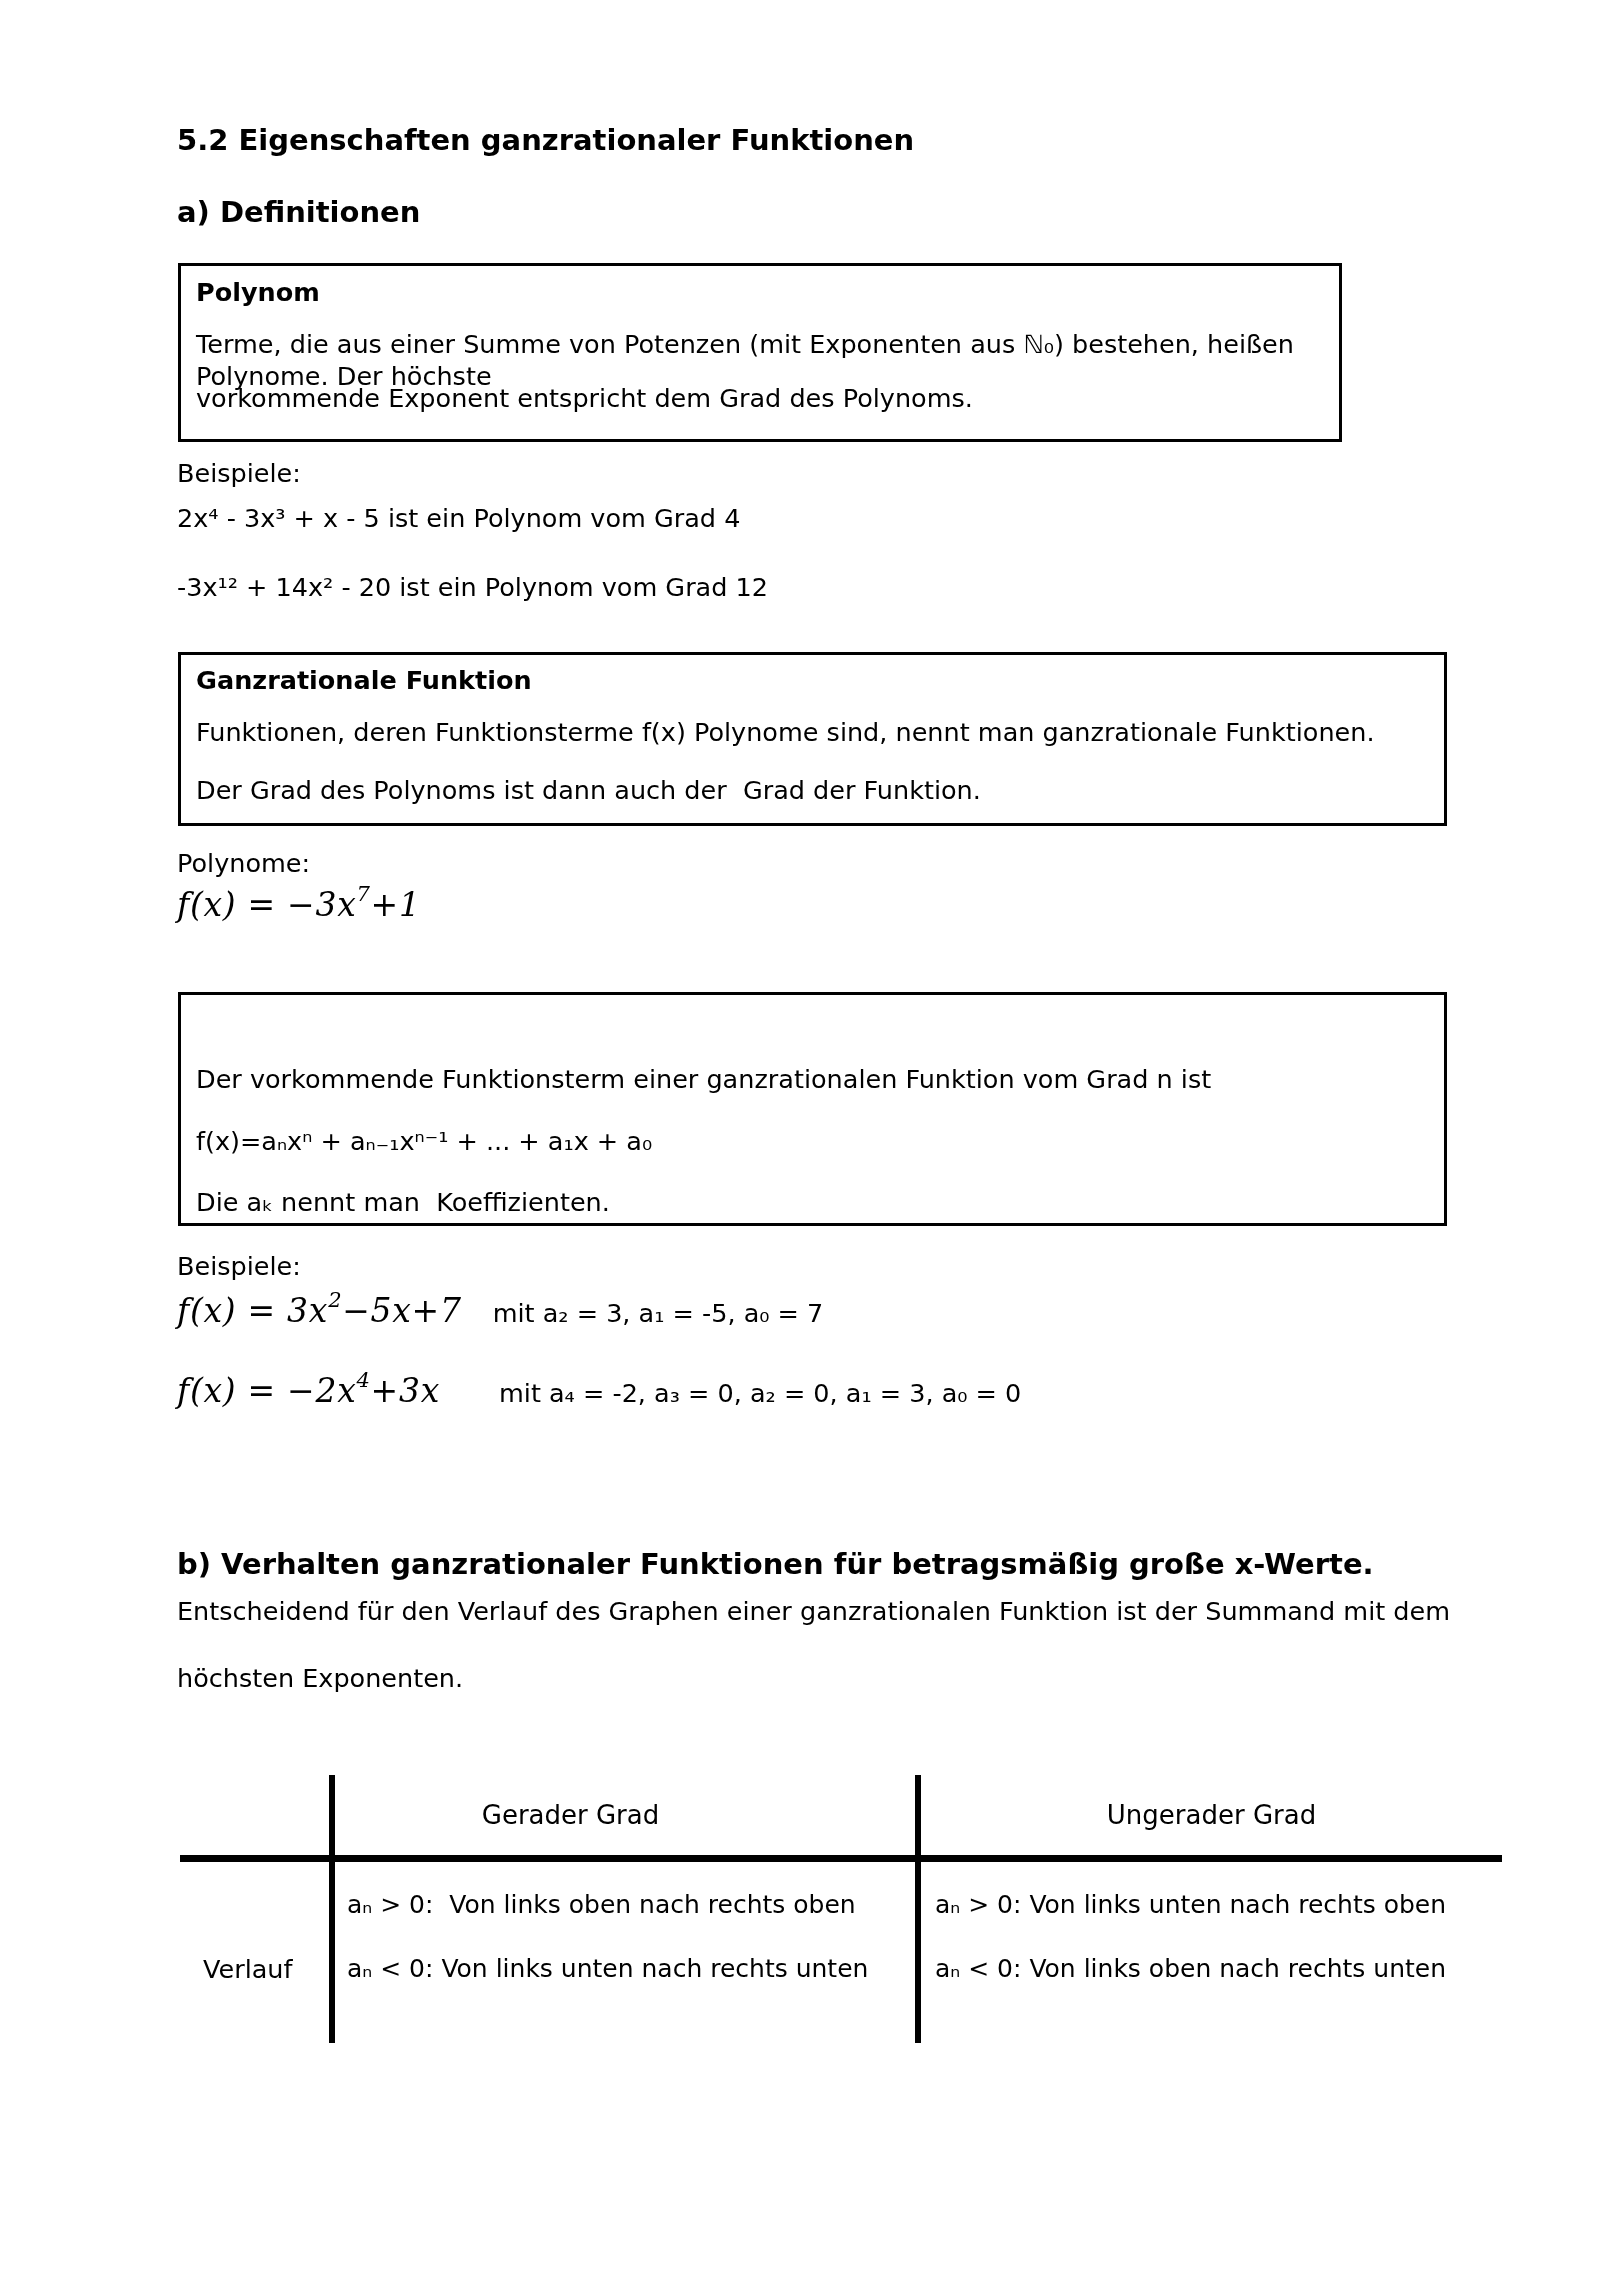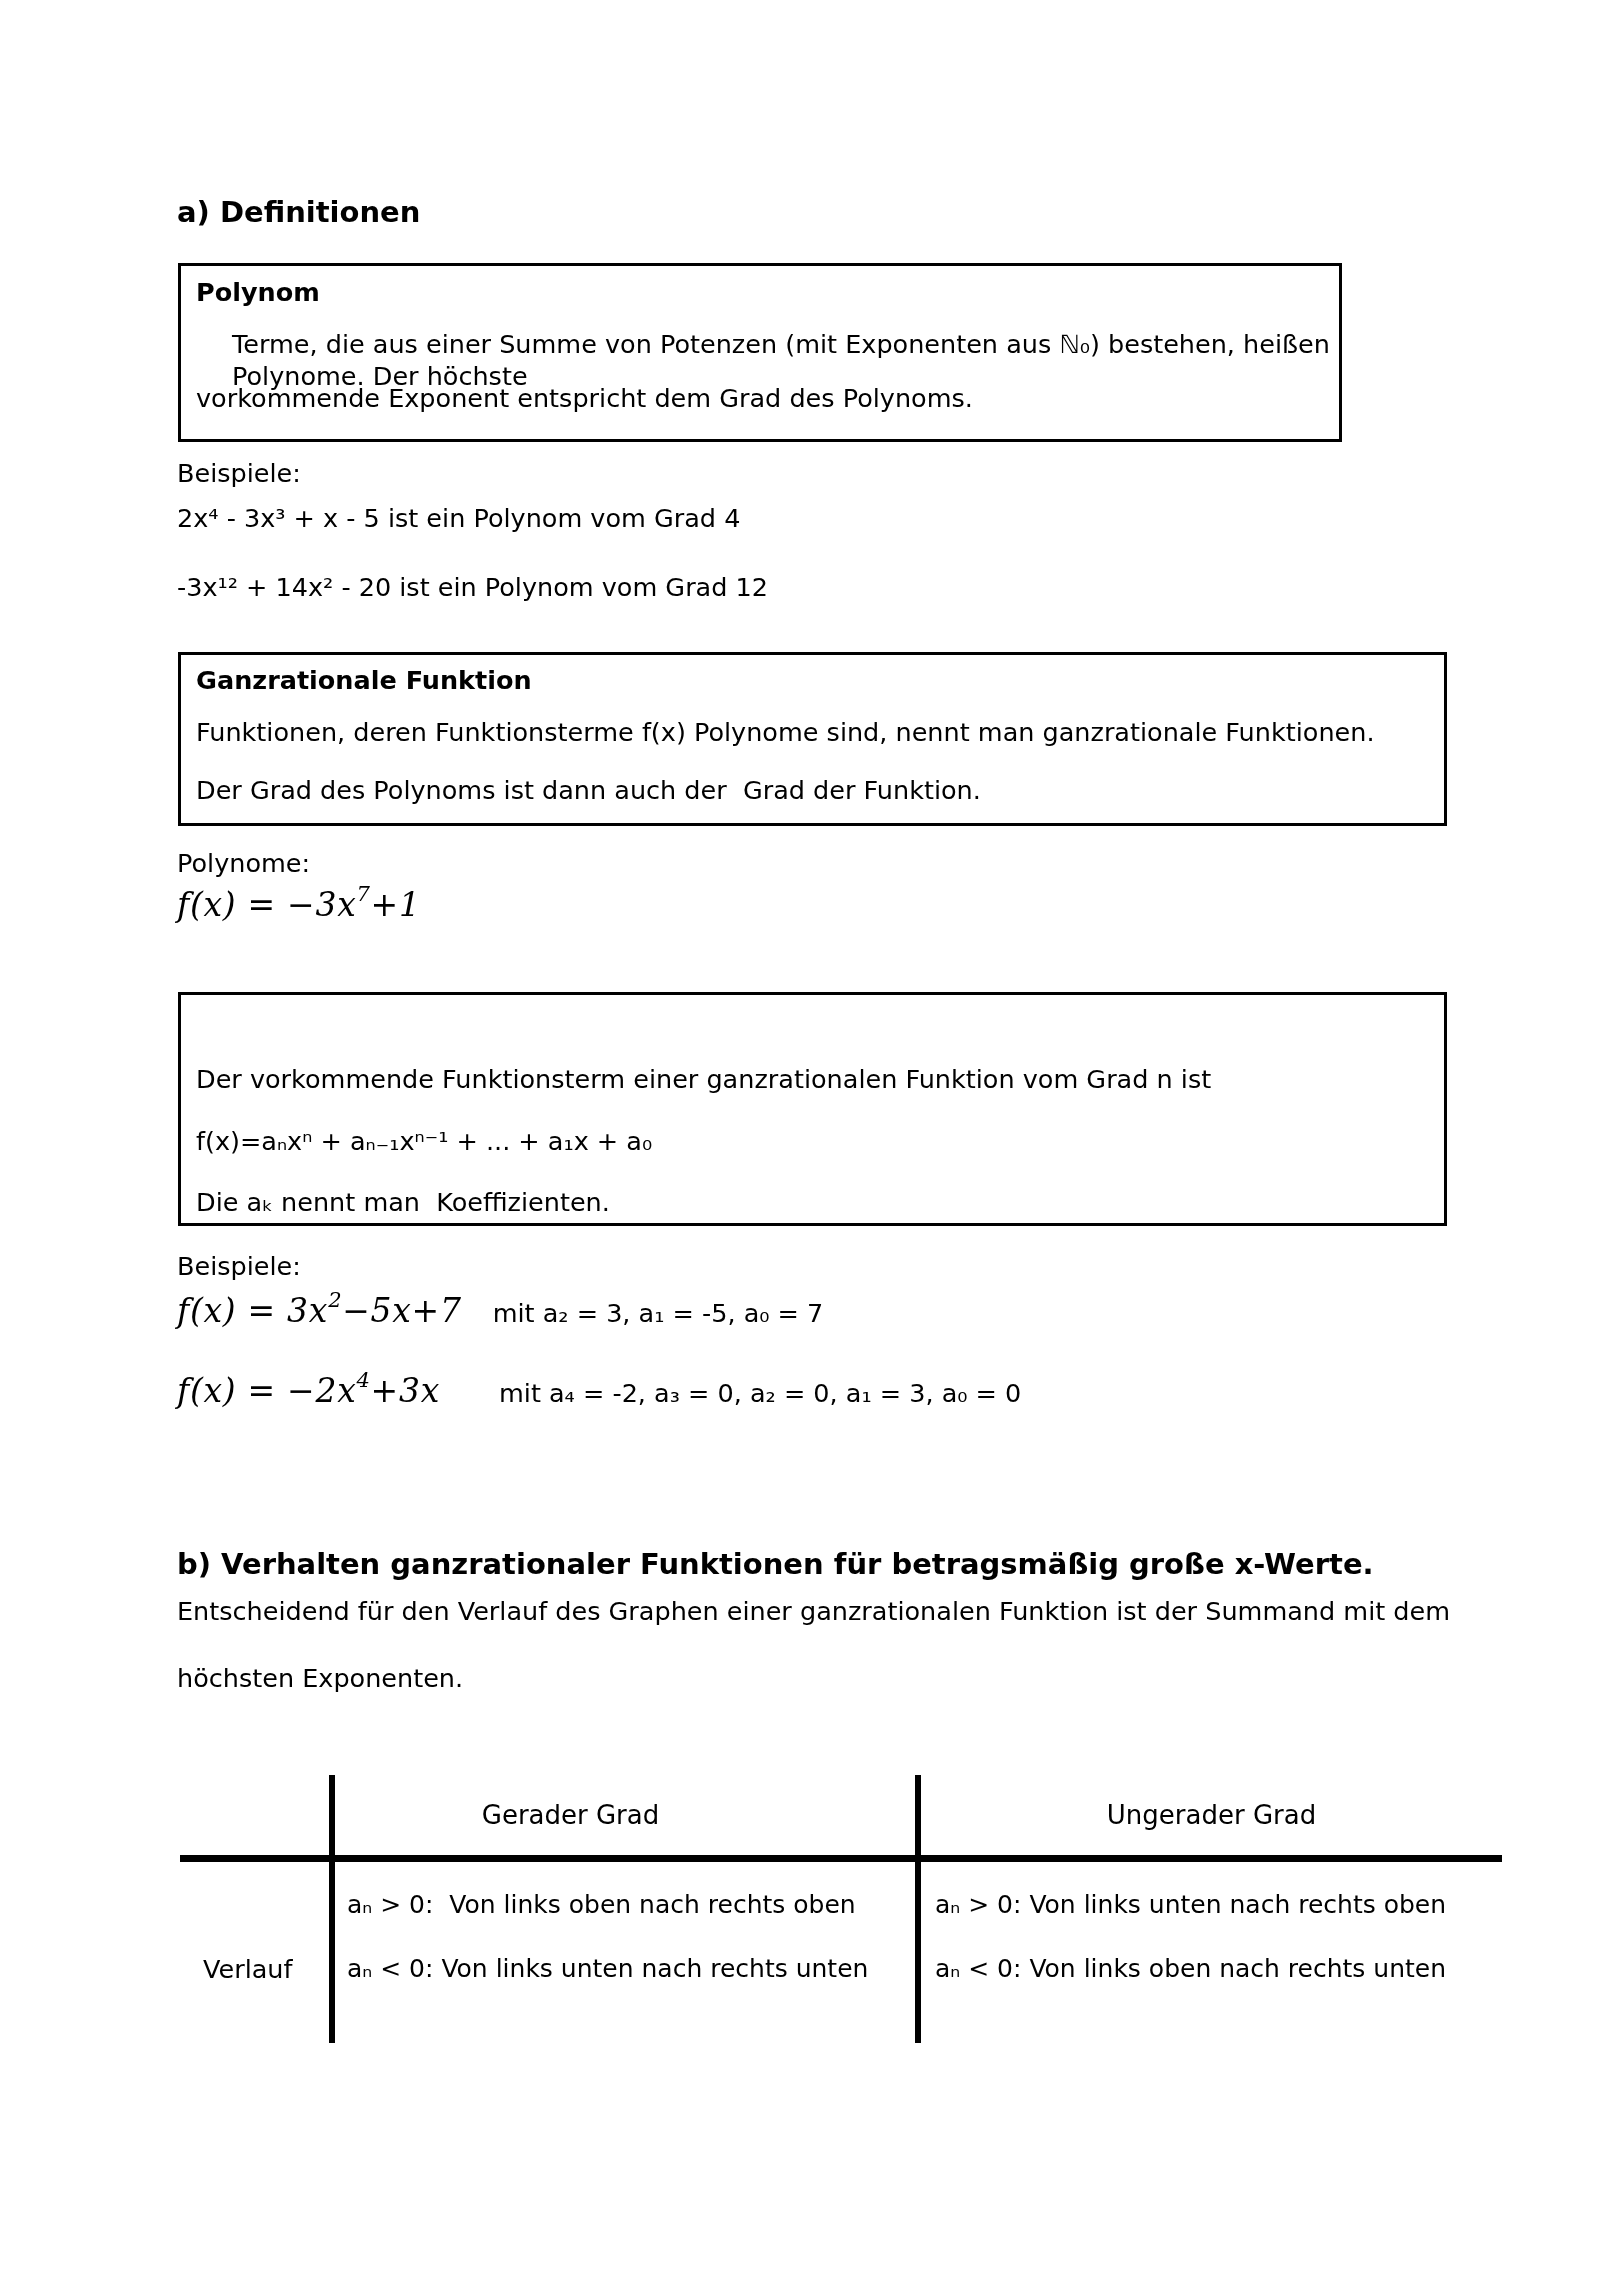--- a/index.html
+++ b/index.html
@@ -28,26 +28,27 @@
   .ftext { white-space:pre-wrap; }
   .tline { position:absolute; background:#000; }
   .thead { position:absolute; text-align:center; font-size:26px; }
   .tcell { position:absolute; font-size:25px; white-space:pre; }
 </style>
 </head>
 <body>
 
 <div class="page">
 
+  <div class="line h1" style="left:177px; top:122px;">5.2 Eigenschaften ganzrationaler Funktionen</div>
 
   <div class="line h1" style="left:177px; top:194px;">a) Definitionen</div>
 
   <div class="box" style="left:178px; top:263px; width:1164px; height:179px;">
     <div class="line bold" style="left:15px; top:10.5px;">Polynom</div>
-    <div class="line" style="left:15px; top:63px;margin-left:36px;">Terme, die aus einer Summe von Potenzen (mit Exponenten aus ℕ₀) bestehen, heißen Polynome. Der höchste</div>
+    <div class="line" style="left:15px; top:63px;">Terme, die aus einer Summe von Potenzen (mit Exponenten aus ℕ₀) bestehen, heißen Polynome. Der höchste</div>
     <div class="line" style="left:15px; top:117px;">vorkommende Exponent entspricht dem Grad des Polynoms.</div>
   </div>
 
   <div class="line" style="left:177px; top:458px;">Beispiele:</div>
   <div class="line" style="left:177px; top:503px;">2x⁴ - 3x³ + x - 5 ist ein Polynom vom Grad 4</div>
   <div class="line" style="left:177px; top:572px;">-3x¹² + 14x² - 20 ist ein Polynom vom Grad 12</div>
 
   <div class="box" style="left:178px; top:652px; width:1269px; height:174px;">
     <div class="line bold" style="left:15px; top:9.8px;">Ganzrationale Funktion</div>
     <div class="line" style="left:15px; top:62px;">Funktionen, deren Funktionsterme f(x) Polynome sind, nennt man ganzrationale Funktionen.</div>

